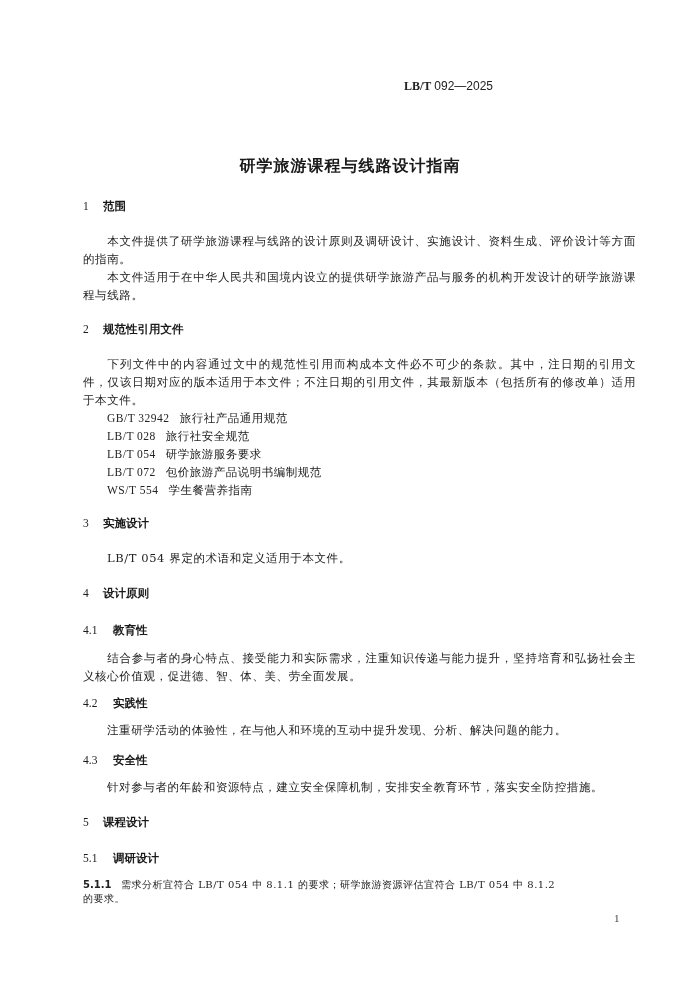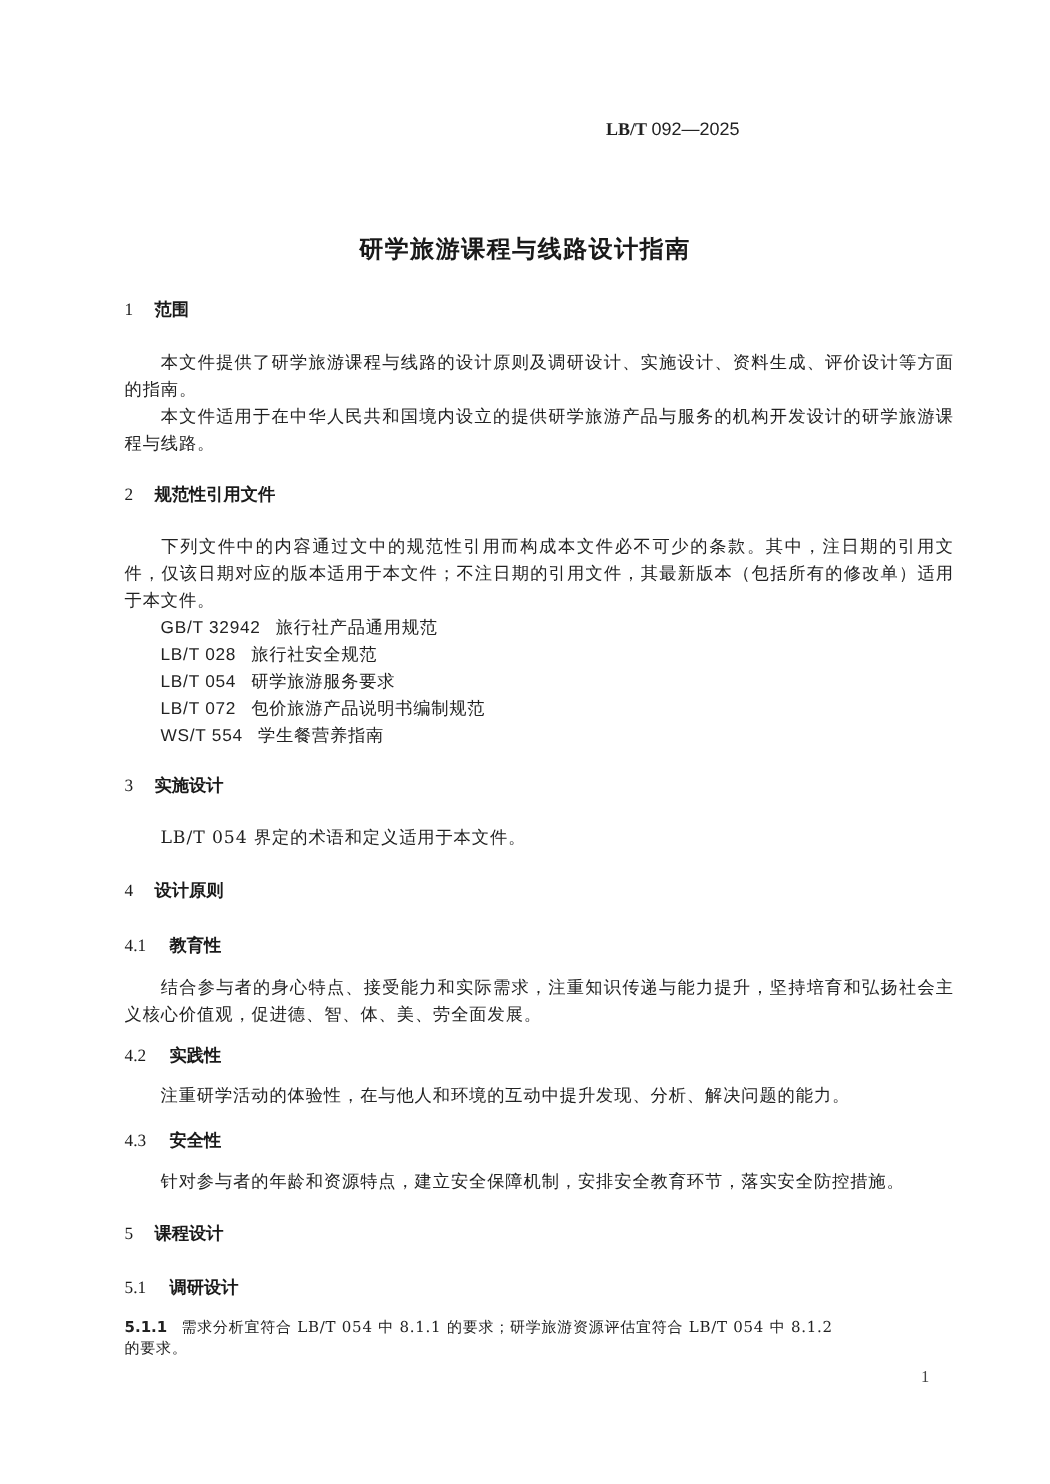--- a/index.html
+++ b/index.html
@@ -9,21 +9,21 @@
     .doc-code .lbt { font-family: "Liberation Serif", serif; font-weight: bold; }
     .doc-code .num { font-family: "Liberation Sans", sans-serif; }
     .title { position: absolute; top: 144px; left: 0; width: 700px; text-align: center;
              font-family: "DejaVu Sans", sans-serif; font-size: 16px; font-weight: bold; letter-spacing: 1px; color:#1a1a1a;margin-top:12px; }
     .h1 { position: absolute; left: 83px; font-family: Liberation Serif, serif; font-size: 11.5px; font-weight: bold; color: #1a1a1a; }
     .h1 .n { display: inline-block; min-width: 20px; font-weight: normal; }
     .h2 .n { min-width: 30px; }
     .p { position: absolute; left: 83px; width: 553px; font-family: "DejaVu Serif", serif; font-size: 11.5px;
          line-height: 18px; color: #222; text-align: justify; letter-spacing: 0.6px; }
     .p .ind { display: inline-block; width: 24px; }
-    .ref { position: absolute; left: 107px; font-family: Liberation Sans, sans-serif; font-size: 11.5px; color:#222; letter-spacing: 0.5px; }
+    .ref { position: absolute; left: 107px; font-family: Liberation Serif, serif; font-size: 11.5px; color:#222; letter-spacing: 0.5px; }
     .ref .code { display: inline-block; }
     .ref .sp { display: inline-block; width: 10px; }
     .pagenum { position: absolute; top: 912px; left: 614px; font-family: "Liberation Serif", serif; font-size: 11px; color: #444; }
     .inline-h3 { position: absolute; left: 83px; font-size: 10px; color:#222; }
     .inline-h3 .n { font-family: "DejaVu Sans", sans-serif; font-weight: bold; display:inline-block; width: 38px; }
     .inline-h3 .t { font-family: "DejaVu Serif", serif; letter-spacing: 0.5px; }
   </style>
 </head>
 <body>
 

